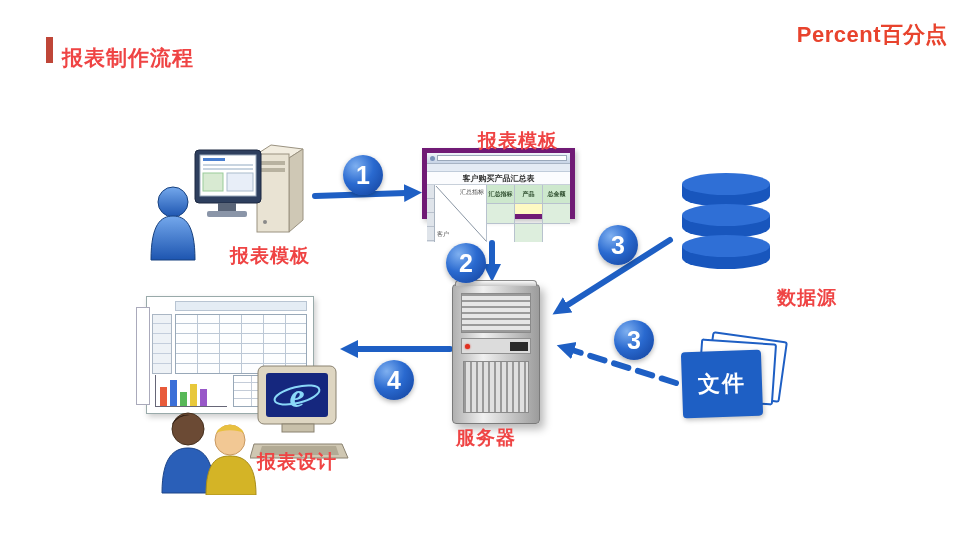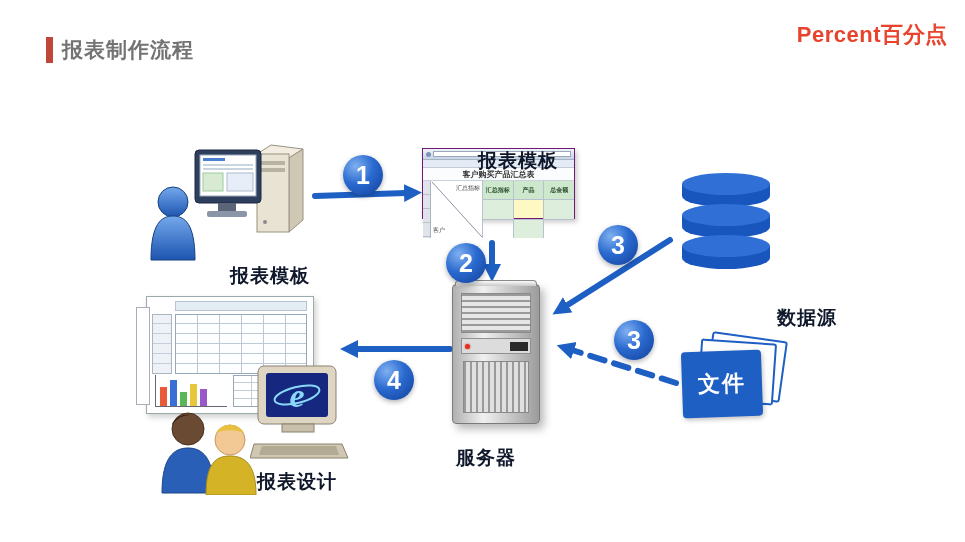--- a/index.html
+++ b/index.html
@@ -2,42 +2,42 @@
 <html><head>
 <meta charset="utf-8">
 <style>
   * { margin:0; padding:0; box-sizing:border-box; }
   html,body { width:965px; height:542px; }
   body { background:#fff; font-family:"Liberation Sans", sans-serif; overflow:hidden; }
   .slide { position:relative; width:965px; height:542px; background:#fff; }
 
   
   .accent-bar { position:absolute; left:46px; top:37px; width:7px; height:26px; background:#bf4638; }
-  .page-title { position:absolute; left:62px; top:36px; font-size:21px; font-weight:bold; color:#737373; letter-spacing:1px; }
+  .page-title { position:absolute; left:62px; top:44px; font-size:21px; font-weight:bold; color:#ef4444; letter-spacing:1px; }
   .logo { position:absolute; right:18px; top:20px; font-size:22px; font-weight:bold; color:#e8432d;margin-left:28px; }
   .logo .en { letter-spacing:0.5px; }
 
   
   .arrows { position:absolute; left:0; top:0; width:965px; height:542px; pointer-events:none; z-index:1; }
 
   
   .step-circle { position:absolute; z-index:3; width:40px; height:40px; border-radius:50%;
     background:radial-gradient(circle at 32% 28%, #7fb0f0, #2a6ad0 45%, #123f98 100%);
     color:#fff; font-size:25px; font-weight:bold; display:flex; align-items:center; justify-content:center;
     box-shadow:0 2px 5px rgba(0,0,0,.3); }
 
   
-  .node-label { position:absolute; z-index:4; color:#0f172a; font-weight:bold; font-size:19px; letter-spacing:1px;margin-top:20px; }
+  .node-label { position:absolute; z-index:4; color:#ef4444; font-weight:bold; font-size:19px; letter-spacing:1px; }
 
   
   .designer { position:absolute; left:145px; top:140px; width:170px; height:125px; z-index:2; }
 
   
   .template { position:absolute; left:422px; top:148px; width:153px; height:71px; z-index:2;
-    background:#fef9c3; border:1px solid #701a75; box-shadow:2px 3px 5px rgba(0,0,0,.22); font-size:6px; }
+    background:#fef9c3; border:5px solid #701a75; box-shadow:2px 3px 5px rgba(0,0,0,.22); font-size:6px; }
   .tpl-toolbar { height:11px; background:linear-gradient(#eef3f9,#c7d4e6); border-bottom:1px solid #a8b4c4;
     display:flex; align-items:center; gap:2px; padding:0 3px; }
   .tpl-dot { width:5px; height:5px; border-radius:50%; background:#7a92b8; }
   .tpl-addr { flex:1; height:6px; background:#fff; border:1px solid #9aa8ba; }
   .tpl-menubar { height:8px; background:#e4ebf4; border-bottom:1px solid #c0ccda; }
   .tpl-title { height:13px; text-align:center; font-size:8px; color:#333; font-weight:bold; line-height:13px;
     border-bottom:1px solid #c8d0da; background:#fbfcfe; }
   .tpl-body { position:relative; display:flex; height:57px; }
   .tpl-rownums { width:8px; background:repeating-linear-gradient(#dfe4ea 0 13px, #b8c0cc 13px 14px); border-right:1px solid #aab4c0; }
   .tpl-merged { position:relative; width:52px; border-right:1px solid #b8c2ce; background:#fff; }

